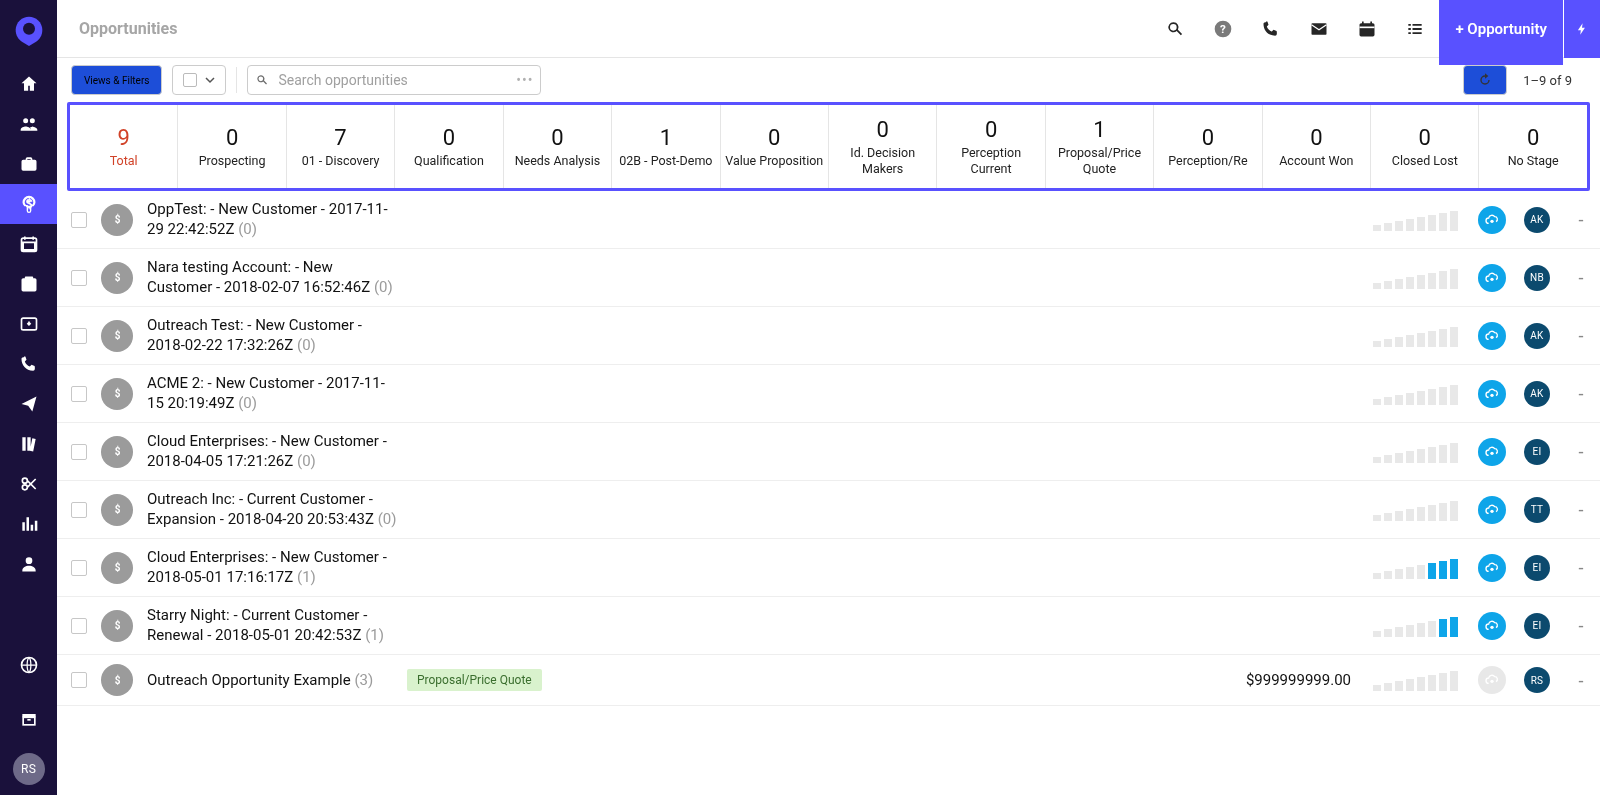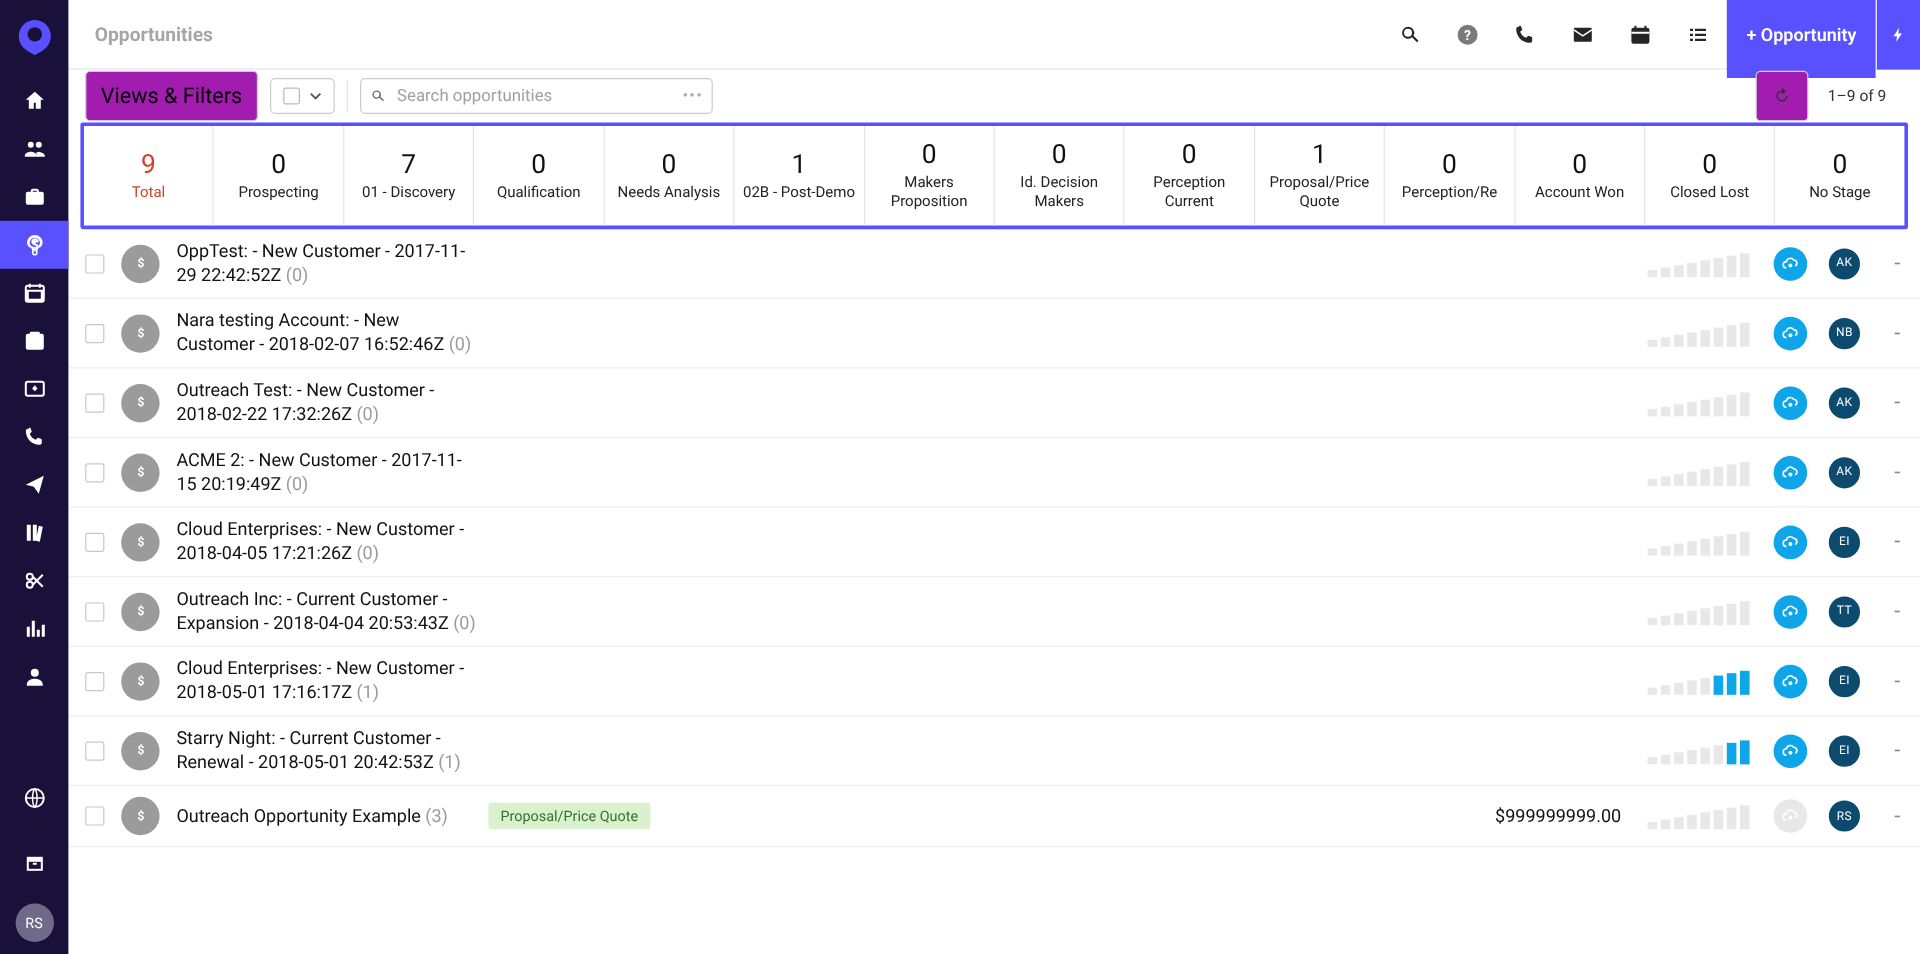--- a/index.html
+++ b/index.html
@@ -16,21 +16,21 @@
 .main{flex:1;display:flex;flex-direction:column;height:100%;overflow:hidden;}
 .topbar{height:58px;display:flex;align-items:center;justify-content:space-between;padding:0 0 0 22px;border-bottom:1px solid #e5e5e5;}
 .topbar .title{color:#a6a6a6;font-size:16px;font-weight:bold;}
 .topbar .right{display:flex;align-items:center;height:100%;}
 .topbar .icon-btn{width:48px;height:58px;display:flex;align-items:center;justify-content:center;color:#262626;cursor:pointer;}
 .topbar .icon-btn svg{width:20px;height:20px;fill:#262626;}
 .topbar .opp-btn{height:72px;background:#5951ff;color:#fff;font-size:15px;font-weight:600;padding:0 16px;display:flex;align-items:center;cursor:pointer;border:none;}
 .topbar .bolt-btn{height:58px;width:36px;background:#5951ff;color:#fff;display:flex;align-items:center;justify-content:center;cursor:pointer;margin-left:1px;}
 .topbar .bolt-btn svg{width:14px;height:14px;fill:#fff;}
 .toolbar{height:44px;display:flex;align-items:center;padding:0 14px;gap:10px;}
-.btn{border:1px solid #ccc;background:#a21caf;height:42px;border-radius:4px;display:flex;align-items:center;padding:0 12px;font-size:18px;cursor:pointer;}
+.btn{border:1px solid #ccc;background:#1d4ed8;height:30px;border-radius:4px;display:flex;align-items:center;padding:0 12px;font-size:10px;cursor:pointer;}
 .sel-btn{border:1px solid #ccc;background:#fff;height:30px;width:54px;border-radius:4px;display:flex;align-items:center;justify-content:center;gap:8px;cursor:pointer;}
 .sel-btn .box{width:14px;height:14px;border:1.5px solid #bbb;border-radius:2px;}
 .divider{width:1px;height:26px;background:#e5e5e5;}
 .search{flex:0 0 294px;position:relative;}
 .search input{width:100%;height:30px;border:1px solid #ccc;border-radius:4px;padding:0 28px 0 30px;font-size:14px;color:#333;}
 .search input::placeholder{color:#a0a0a0;}
 .search .s-icon{position:absolute;left:8px;top:50%;transform:translateY(-50%);}
 .search .s-icon svg{width:14px;height:14px;fill:#6b6b6b;}
 .search .s-more{position:absolute;right:8px;top:50%;transform:translateY(-50%);color:#b0b0b0;font-size:14px;letter-spacing:1px;}
 .toolbar .spacer{flex:1;}
@@ -259,21 +259,21 @@
         <div class="stage">
           <div class="num">0</div>
           <div class="lab">Needs Analysis</div>
         </div>
         <div class="stage">
           <div class="num">1</div>
           <div class="lab">02B - Post-Demo</div>
         </div>
         <div class="stage">
           <div class="num">0</div>
-          <div class="lab">Makers Proposition</div>
+          <div class="lab">Value Proposition</div>
         </div>
         <div class="stage">
           <div class="num">0</div>
           <div class="lab">Id. Decision Makers</div>
         </div>
         <div class="stage">
           <div class="num">0</div>
           <div class="lab">Perception Current</div>
         </div>
         <div class="stage">
@@ -450,21 +450,21 @@
           <div class="dash">-</div>
         </div>
         <div class="row">
           <div class="chk"></div>
           <div class="icon-circ">
             <svg viewBox="0 0 24 24">
               <text x="12" y="17" text-anchor="middle" font-size="16" fill="#fff" font-weight="bold">$</text>
             </svg>
           </div>
           <div class="title-wrap">
-            <div class="title"><span class="link">Outreach Inc: - Current Customer - Expansion - 2018-04-04 20:53:43Z</span> <span class="gray">(0)</span></div>
+            <div class="title"><span class="link">Outreach Inc: - Current Customer - Expansion - 2018-04-20 20:53:43Z</span> <span class="gray">(0)</span></div>
           </div>
           <div class="fill"></div>
           <div class="bars">
             <div class="bar" style="height: 6px;"></div>
             <div class="bar" style="height: 8px;"></div>
             <div class="bar" style="height: 10px;"></div>
             <div class="bar" style="height: 12px;"></div>
             <div class="bar" style="height: 14px;"></div>
             <div class="bar" style="height: 16px;"></div>
             <div class="bar" style="height: 18px;"></div>

